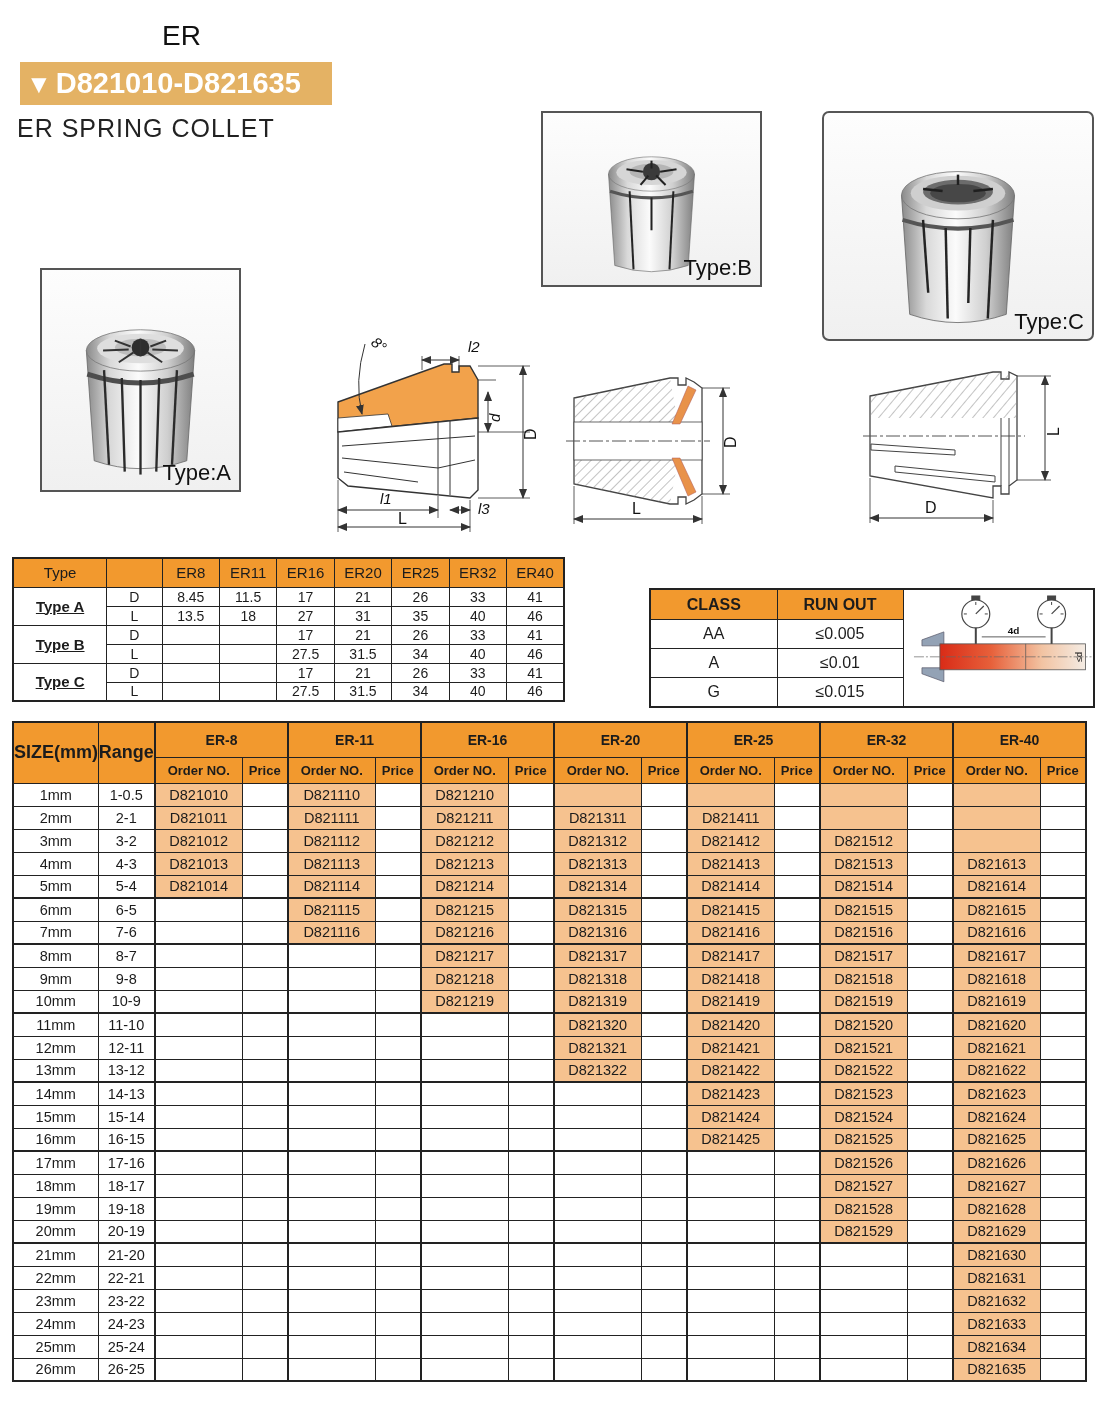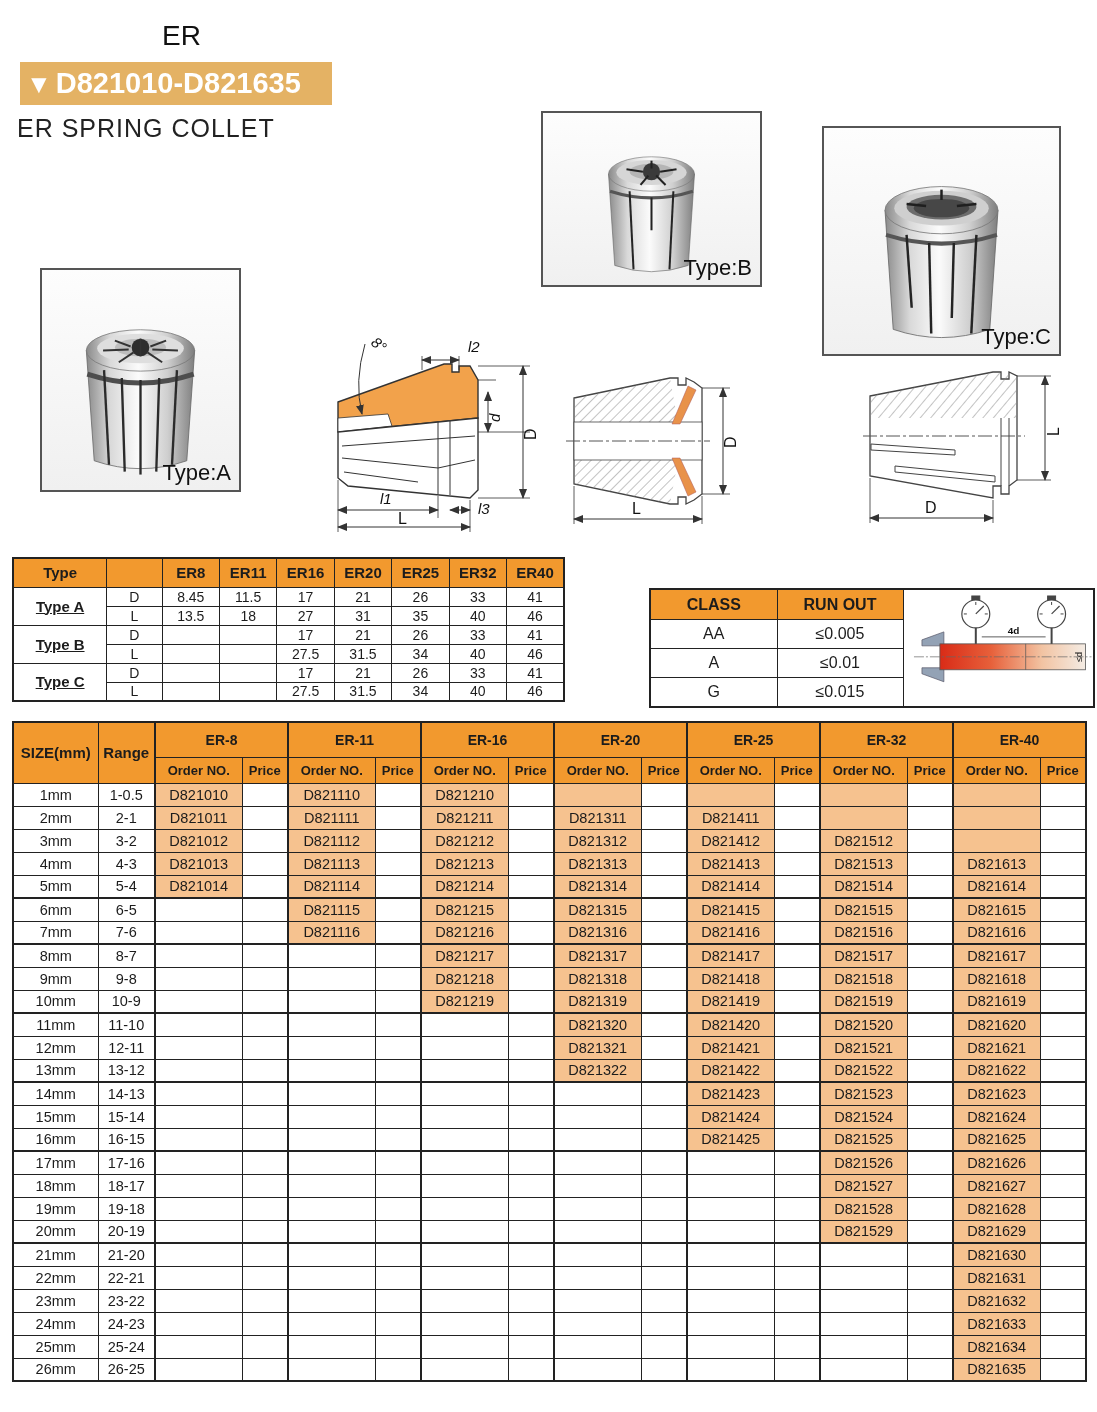--- a/index.html
+++ b/index.html
@@ -19,54 +19,54 @@
     display:flex;align-items:center;padding-left:6px;}
   .range-badge .tri{color:#fff;font-size:26px;line-height:1;margin-right:4px;}
   .range-badge .txt{color:#fff;font-size:29px;font-weight:700;letter-spacing:0px;}
   .page-title{position:absolute;left:17px;top:114px;font-size:25px;font-weight:400;color:#222;letter-spacing:1px;}
 
   
   .photo-box{position:absolute;border:2px solid #555;background:linear-gradient(180deg,#fdfdfd,#f0f0f0);}
   .photo-box .caption{position:absolute;right:8px;bottom:4px;font-size:22px;color:#111;}
   #photoA{left:40px;top:268px;width:201px;height:224px;}
   #photoB{left:541px;top:111px;width:221px;height:176px;}
-  #photoC{left:822px;top:126px;width:239px;height:230px;}
+  #photoC{left:822px;top:111px;width:272px;height:230px;border-radius:7px;}
   .photo-box svg{display:block;width:100%;height:100%;}
 
   .drawing{position:absolute;}
   .drawing svg{display:block;width:100%;height:100%;}
   #drawMain{left:318px;top:322px;width:230px;height:215px;}
   #drawB{left:560px;top:362px;width:210px;height:168px;}
   #drawC{left:855px;top:358px;width:220px;height:170px;}
 
   
   table{border-collapse:collapse;}
   .dim-table{position:absolute;left:12px;top:557px;width:553px;table-layout:fixed;}
   .dim-table th,.dim-table td{border:1px solid var(--line);text-align:center;font-size:14px;height:19px;padding:0;}
-  .dim-table th{background:var(--orange);font-weight:700;font-size:15px;height:29px;}
+  .dim-table th{background:var(--orange);font-weight:400;font-size:15px;height:29px;}
   .dim-table{border:2px solid var(--line);}
   .dim-table .type-cell{font-weight:700;font-size:15px;text-decoration:underline;}
   .dim-table col.c-type{width:93px;} .dim-table col.c-dim{width:55px;} .dim-table col.c-er{width:57px;}
 
   
   .opt-title{position:absolute;left:640px;top:552px;font-size:24px;color:#333;letter-spacing:1px;}
   .opt-table{position:absolute;left:649px;top:588px;width:444px;table-layout:fixed;border:2px solid var(--line);}
   .opt-table th,.opt-table td{border:1px solid var(--line);text-align:center;padding:0;}
   .opt-table th{background:var(--orange);font-weight:700;font-size:16px;height:30px;}
   .opt-table td{font-size:16px;height:28px;}
   .opt-table .diag-cell{background:#fff;}
   .opt-table col.c1{width:127px;} .opt-table col.c2{width:126px;} .opt-table col.c3{width:191px;}
 
   
   .order-table{position:absolute;left:12px;top:721px;width:1073px;table-layout:fixed;border:2px solid var(--line);}
   .order-table th,.order-table td{border:1px solid var(--line);text-align:center;padding:0;overflow:hidden;}
   .order-table th{background:var(--orange);font-weight:700;}
   .order-table .gh{font-size:14px;height:35px;}
   .order-table .sh{font-size:13px;height:26px;}
-  .order-table .corner{font-size:15px;}
+  .order-table .corner{font-size:18px;}
   .order-table td{font-size:14.5px;height:23px;background:#fff;}
   .order-table td.shaded{background:var(--peach);}
   .order-table tr.group-end td{border-bottom-width:2px;}
   .order-table td.gstart,.order-table th.gstart{border-left-width:2px;}
   .order-table col.c-size{width:85px;} .order-table col.c-range{width:57px;}
   .order-table col.c-ord{width:87px;} .order-table col.c-pr{width:46px;}
 </style>
 </head>
 <body>
 

